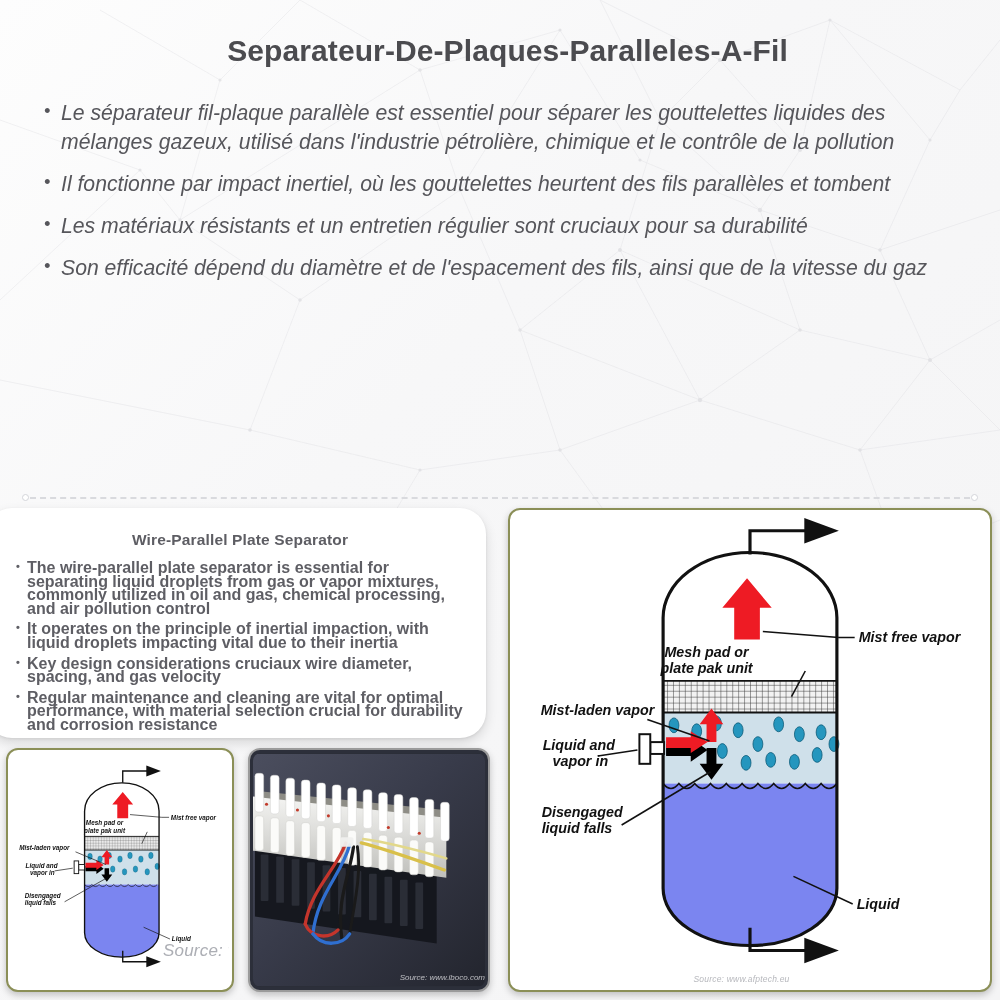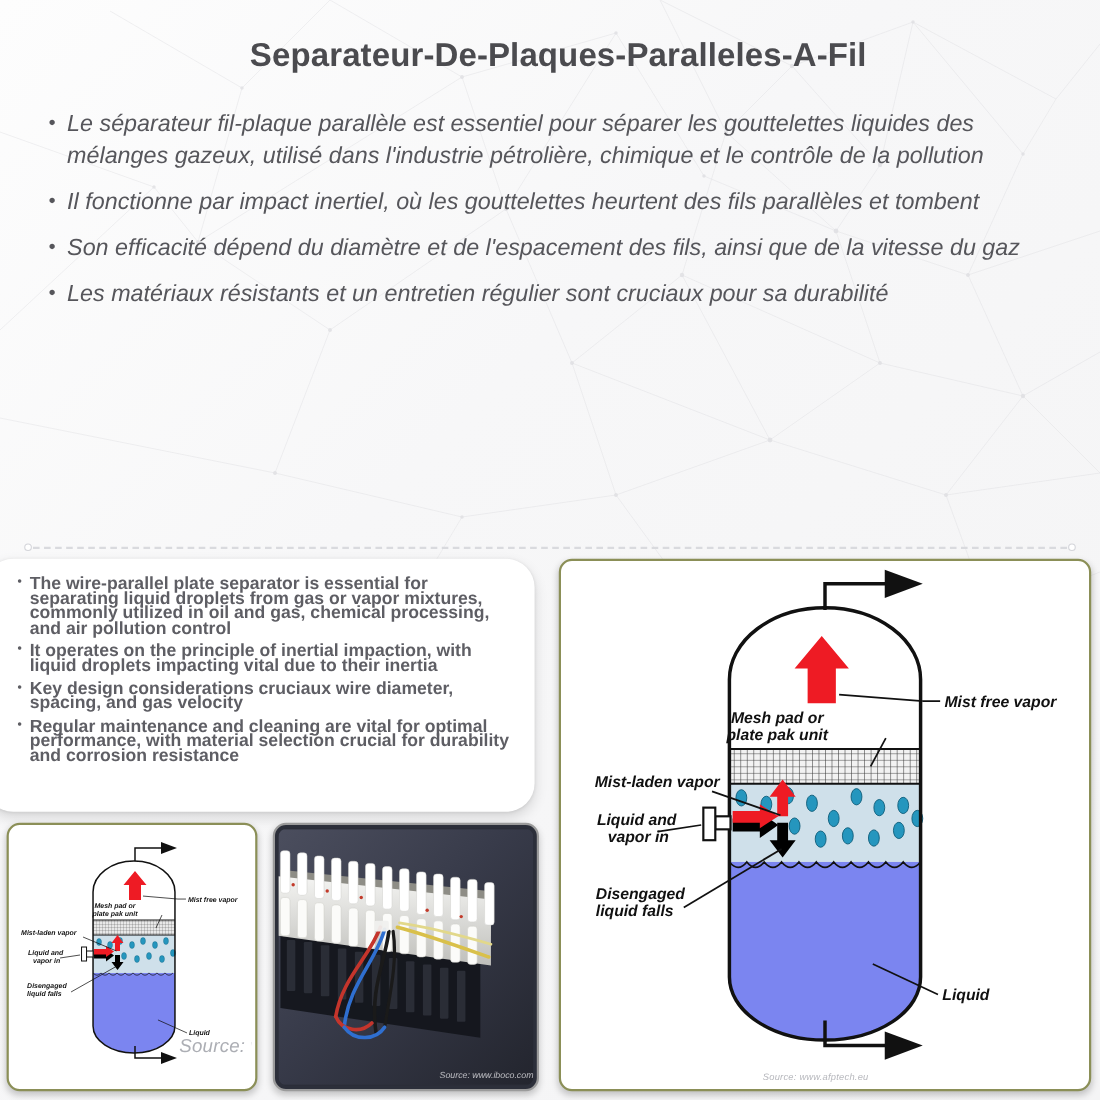--- a/index.html
+++ b/index.html
@@ -219,34 +219,35 @@
         <circle cx="640" cy="560" r="1.6"></circle>
     </g>
   </svg>
 
   <div id="slide-top">
     <h1 id="slide-title">Separateur-De-Plaques-Paralleles-A-Fil</h1>
 
     <ul class="fr-bullets">
       <li>Le séparateur fil-plaque parallèle est essentiel pour séparer les gouttelettes liquides des mélanges gazeux, utilisé dans l'industrie pétrolière, chimique et le contrôle de la pollution</li>
       <li>Il fonctionne par impact inertiel, où les gouttelettes heurtent des fils parallèles et tombent</li>
+      <li>Les matériaux résistants et un entretien régulier sont cruciaux pour sa durabilité</li>
       <li>Son efficacité dépend du diamètre et de l'espacement des fils, ainsi que de la vitesse du gaz</li>
-      <li>Les matériaux résistants et un entretien régulier sont cruciaux pour sa durabilité</li>
     </ul>
   </div>
 
   <div id="divider">
     <div class="dline"></div>
     <div class="dot l"></div>
     <div class="dot r"></div>
   </div>
 
   <div id="gallery">
 
     <div id="summary-card">
+      <div id="summary-title">Wire-Parallel Plate Separator</div>
       <ul class="en-bullets">
         <li>The wire-parallel plate separator is essential for separating liquid droplets from gas or vapor mixtures, commonly utilized in oil and gas, chemical processing, and air pollution control</li>
         <li>It operates on the principle of inertial impaction, with liquid droplets impacting vital due to their inertia</li>
         <li>Key design considerations cruciaux wire diameter, spacing, and gas velocity</li>
         <li>Regular maintenance and cleaning are vital for optimal performance, with material selection crucial for durability and corrosion resistance</li>
       </ul>
     </div>
 
     <div id="diagram-main" class="framed">
       <div class="inner">

